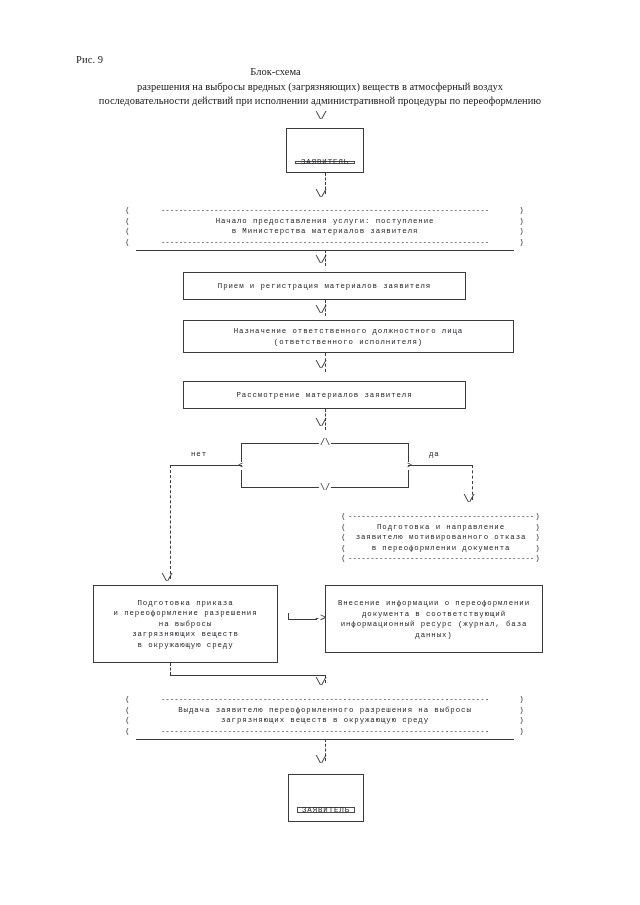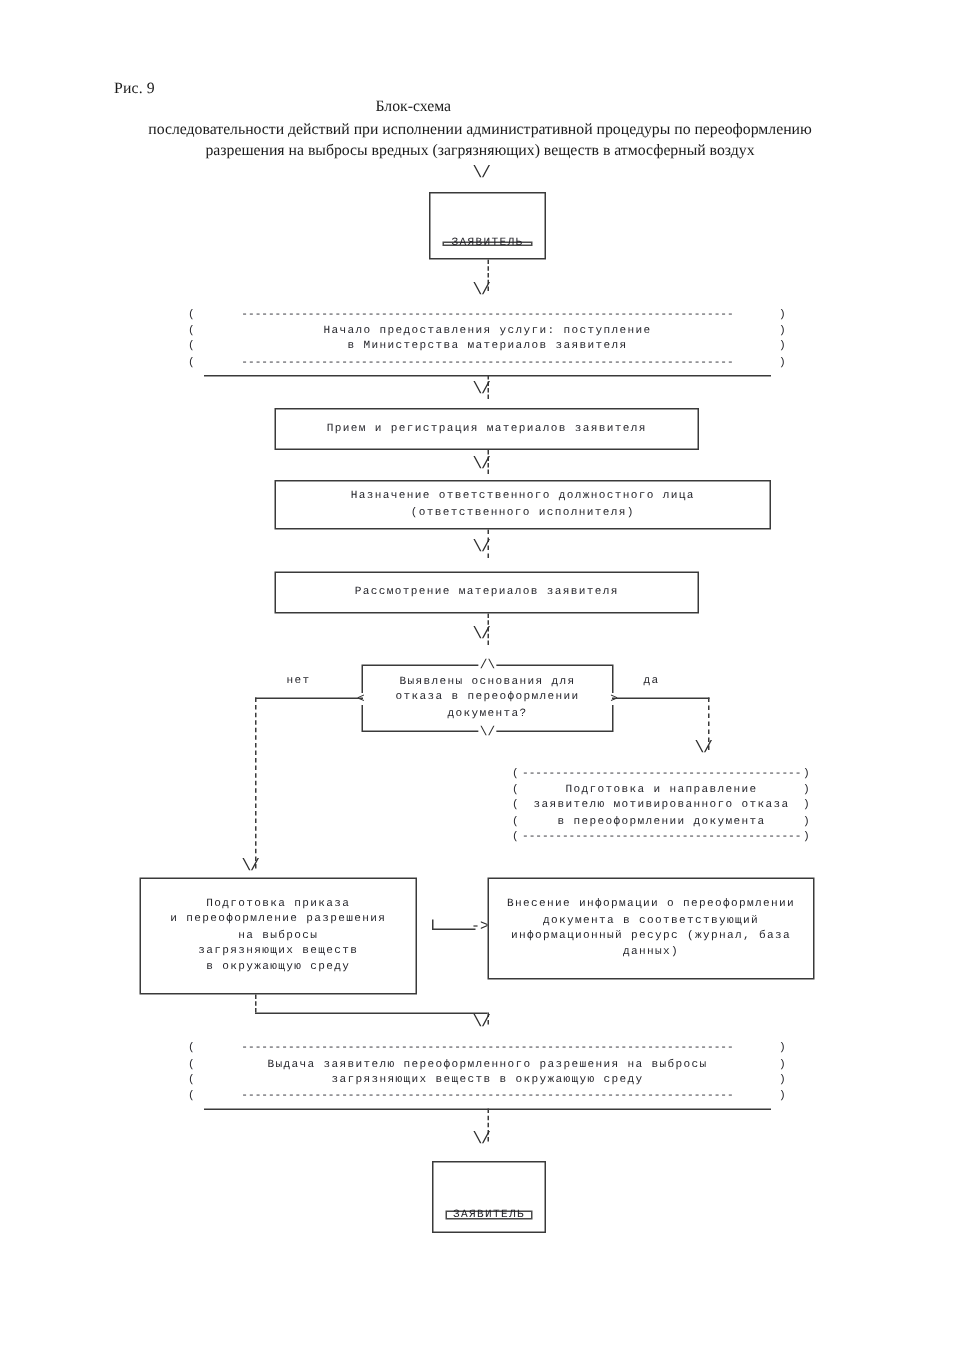--- a/index.html
+++ b/index.html
@@ -187,22 +187,22 @@
   }
 </style>
 </head>
 <body>
 
 <div id="page">
 
   <div class="fig-label">Рис. 9</div>
   <div class="title-main">Блок-схема</div>
   <div class="title-sub">
+    <div>разрешения на выбросы вредных (загрязняющих) веществ в атмосферный воздух</div>
     <div>последовательности действий при исполнении административной процедуры по переоформлению</div>
-    <div>разрешения на выбросы вредных (загрязняющих) веществ в атмосферный воздух</div>
   </div>
 
   <div class="arrow-down" style="left:315px; top:112px;">\/</div>
 
   <div class="terminator" style="left:286px; top:128px; width:78px; height:45px;">
     <div class="inner">
       <div class="mono">ЗАЯВИТЕЛЬ</div>
     </div>
   </div>
 
@@ -255,25 +255,20 @@
   <div class="arrow-down" style="left:315px; top:361px;">\/</div>
 
   <div class="box" style="left:183px; top:381px; width:283px; height:28px;">
     <div class="mono">Рассмотрение материалов заявителя</div>
   </div>
 
   <div class="vline" style="left:325px; top:409px; height:21px;"></div>
   <div class="arrow-down" style="left:315px; top:419px;">\/</div>
 
   <div class="decision" style="left:241px; top:443px; width:168px; height:45px;">
-    <div class="mono">
-      <div>Выявлены основания для</div>
-      <div>отказа в переоформлении</div>
-      <div>документа?</div>
-    </div>
     <span class="dec-mark dec-top">/\</span>
     <span class="dec-mark dec-bot">\/</span>
     <span class="dec-mark dec-left">&lt;</span>
     <span class="dec-mark dec-right">&gt;</span>
   </div>
 
   <div class="branch-label" style="left:191px; top:450px;">нет</div>
   <div class="branch-label" style="left:429px; top:450px;">да</div>
 
   <div class="hline" style="left:170px; top:465px; width:72px;"></div>

